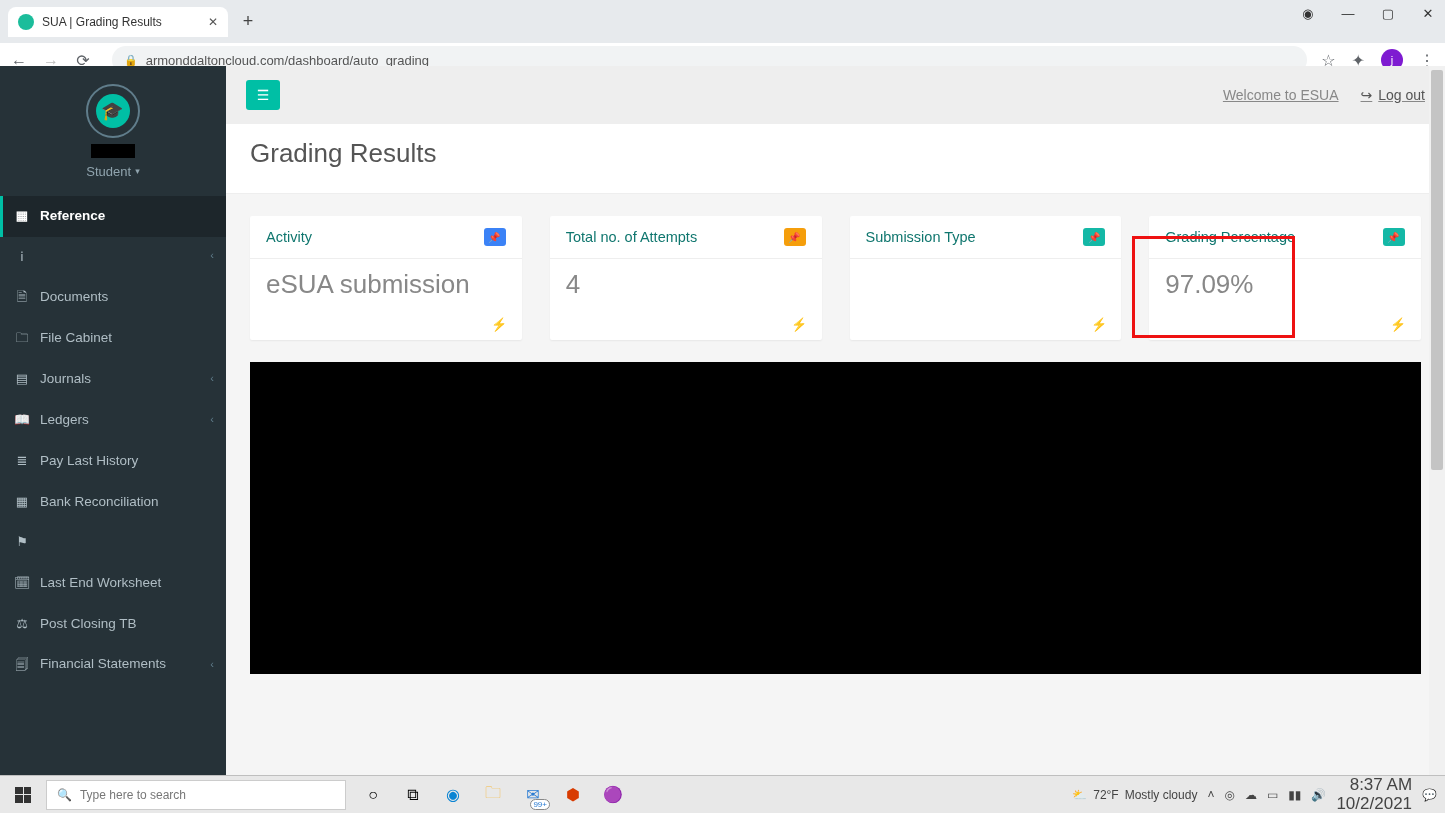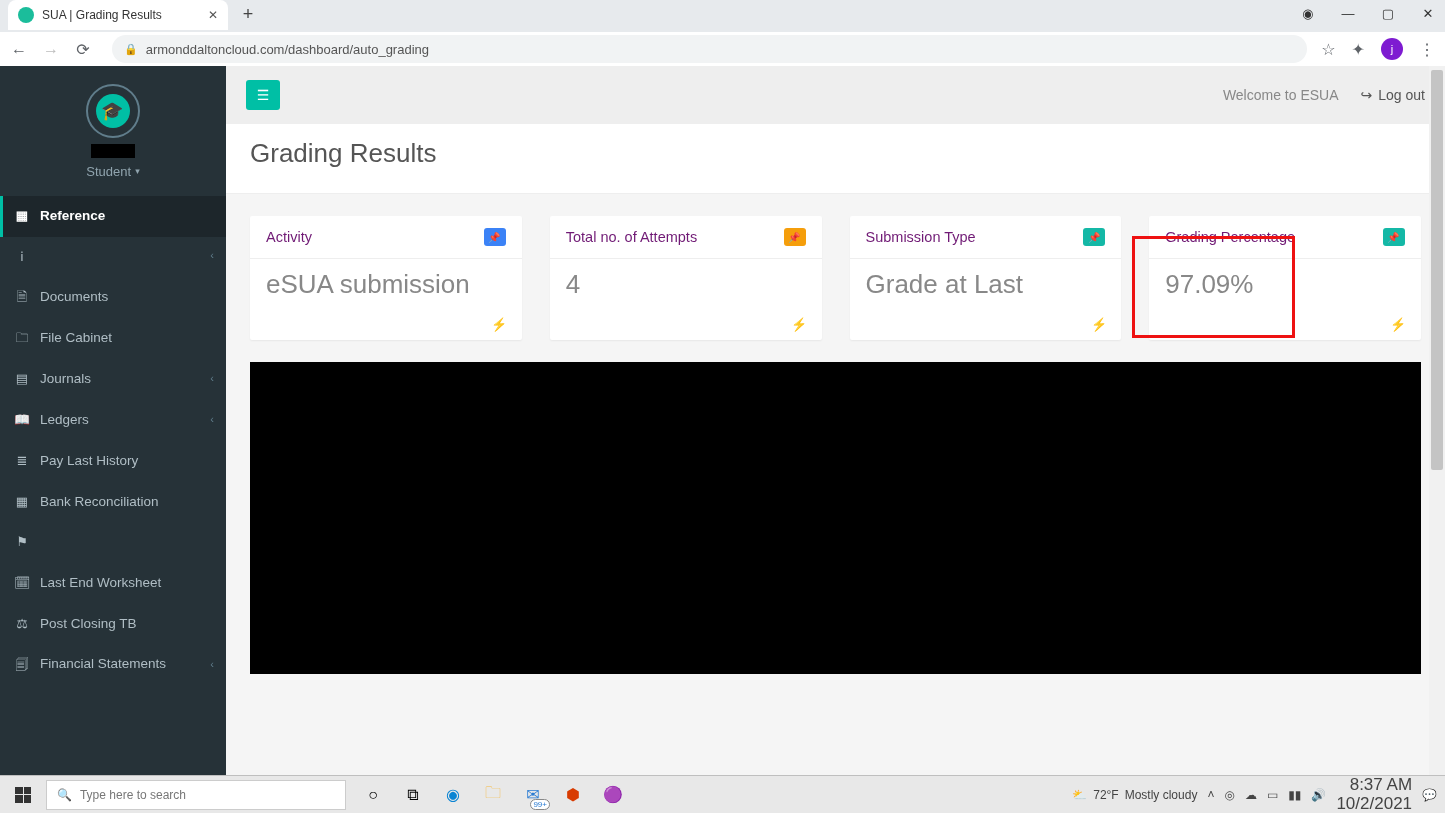--- a/index.html
+++ b/index.html
@@ -1,19 +1,19 @@
 <!DOCTYPE html>
 <html><head>
 <meta charset="utf-8">
 <style>
   * { box-sizing: border-box; margin: 0; padding: 0; }
   html, body { width: 1445px; height: 813px; font-family: "Segoe UI", Arial, sans-serif; overflow: hidden; background:#e7eaed; }
   
   .chrome { width:100%; height:66px; background:#e7eaed; }
-  .tabbar { height:32px; display:flex; align-items:flex-start; padding-left:8px; }
+  .tabbar { height:43px; display:flex; align-items:center; padding-left:8px; }
   .tab { width:220px; height:30px; background:#fff; border-top-left-radius:8px; border-top-right-radius:8px; display:flex; align-items:center; padding:0 10px; font-size:12px; color:#333; gap:8px; position:relative; }
   .favicon { width:16px; height:16px; border-radius:50%; background:#1bbd9b; flex:0 0 16px; }
   .tab-title { flex:1; white-space:nowrap; overflow:hidden; text-overflow:ellipsis; }
   .tab-close { font-family:Arial; color:#555; cursor:pointer; }
   .newtab { width:28px; height:28px; display:flex; align-items:center; justify-content:center; color:#444; font-size:18px; margin-left:6px; cursor:pointer; }
   .win-ctrls { position:absolute; right:8px; top:6px; display:flex; gap:22px; color:#333; }
   .win-ctrls span { width:18px; text-align:center; cursor:pointer; font-size:13px; }
   .addrrow { height:34px; background:#fff; display:flex; align-items:center; padding:0 10px; gap:14px; }
   .nav-ico { width:18px; text-align:center; color:#5f6368; font-size:16px; cursor:pointer; }
   .nav-ico.disabled { color:#bdbdbd; }
@@ -33,32 +33,32 @@
   .menu { list-style:none; }
   .menu li { padding:12px 14px; display:flex; align-items:center; gap:10px; color:#b0bec5; cursor:pointer; position:relative; line-height:1.25; }
   .menu li.multiline { align-items:flex-start; }
   .menu li .mi { width:16px; text-align:center; font-size:13px; color:#b0bec5; flex:0 0 16px; }
   .menu li .chev { position:absolute; right:12px; color:#607d8b; font-size:11px; }
   .menu li.active { background:#1d262b; color:#fff; border-left:3px solid #00bfa5; padding-left:11px; font-weight:600; }
   .menu li.active .mi { color:#fff; }
   .content-col { flex:1; position:relative; overflow:hidden; }
   .topbar { height:58px; background:#eeeeee; display:flex; align-items:center; padding:0 20px; justify-content:space-between; }
   .burger { width:34px; height:30px; background:#00bfa5; border-radius:3px; color:#fff; display:flex; align-items:center; justify-content:center; cursor:pointer; font-size:14px; }
-  .top-right { display:flex; gap:22px; align-items:center; color:#888; font-size:14px; }
+  .top-right { display:flex; gap:22px; align-items:center; color:#888; font-size:14px;text-decoration:underline; }
   .logout { color:#555; display:flex; gap:6px; align-items:center; cursor:pointer; }
   .page-head { background:#fff; padding:14px 24px 18px; border-bottom:1px solid #eee; }
   .page-title { font-size:26px; font-weight:400; color:#555; margin-bottom:6px; }
   .crumbs { font-size:13.5px; color:#888; }
   .crumbs .sep { margin:0 6px; color:#bbb; }
   .crumbs .cur { color:#555; font-weight:600; }
   .body-area { padding:22px 24px; background:#f5f5f5; height:calc(100% - 58px - 86px); overflow:auto; }
   .cards { display:flex; gap:28px; }
   .card { flex:1; background:#fff; border-radius:2px; box-shadow:0 1px 2px rgba(0,0,0,.06); position:relative; min-height:124px; }
   .card-head { padding:12px 16px; border-bottom:1px solid #eee; display:flex; justify-content:space-between; align-items:center; }
-  .card-head .lbl { font-size:14.5px; color:#701a75; }
+  .card-head .lbl { font-size:14.5px; color:#0f766e; }
   .pin { width:22px; height:18px; border-radius:3px; color:#fff; display:flex; align-items:center; justify-content:center; font-size:10px; }
   .pin.blue { background:#3b82f6; } .pin.orange { background:#f59e0b; } .pin.teal { background:#14b8a6; }
   .card-body { padding:10px 16px 24px; }
   .card-body .big { font-size:26px; color:#888; font-weight:400; }
   .bolt { position:absolute; right:14px; bottom:8px; font-size:13px; }
   .bolt.blue{color:#3b82f6}.bolt.orange{color:#f59e0b}.bolt.teal{color:#14b8a6}
   .highlight-box { position:absolute; border:3px solid #e11; pointer-events:none; }
   .blackbox { margin-top:22px; height:312px; background:#000; }
   .vscroll { position:absolute; right:0; top:0; width:16px; height:100%; background:#f1f1f1; }
   .vscroll .thumb { position:absolute; left:2px; width:12px; background:#c4c4c4; border-radius:2px; top:4px; height:400px; }
@@ -215,23 +215,20 @@
               <div class="big">4</div>
             </div>
           <span class="bolt orange">⚡</span>
         </div>
 
         <div class="card">
           <div class="card-head">
             <span class="lbl">Submission Type</span>
             <span class="pin teal">📌</span>
           </div>
-          <div class="card-body">
-              <div class="big">Grade at Last</div>
-            </div>
           <span class="bolt teal">⚡</span>
         </div>
 
         <div class="card">
           <div class="card-head">
             <span class="lbl">Grading Percentage</span>
             <span class="pin teal">📌</span>
           </div>
           <div class="card-body">
               <div class="big">97.09%</div>

